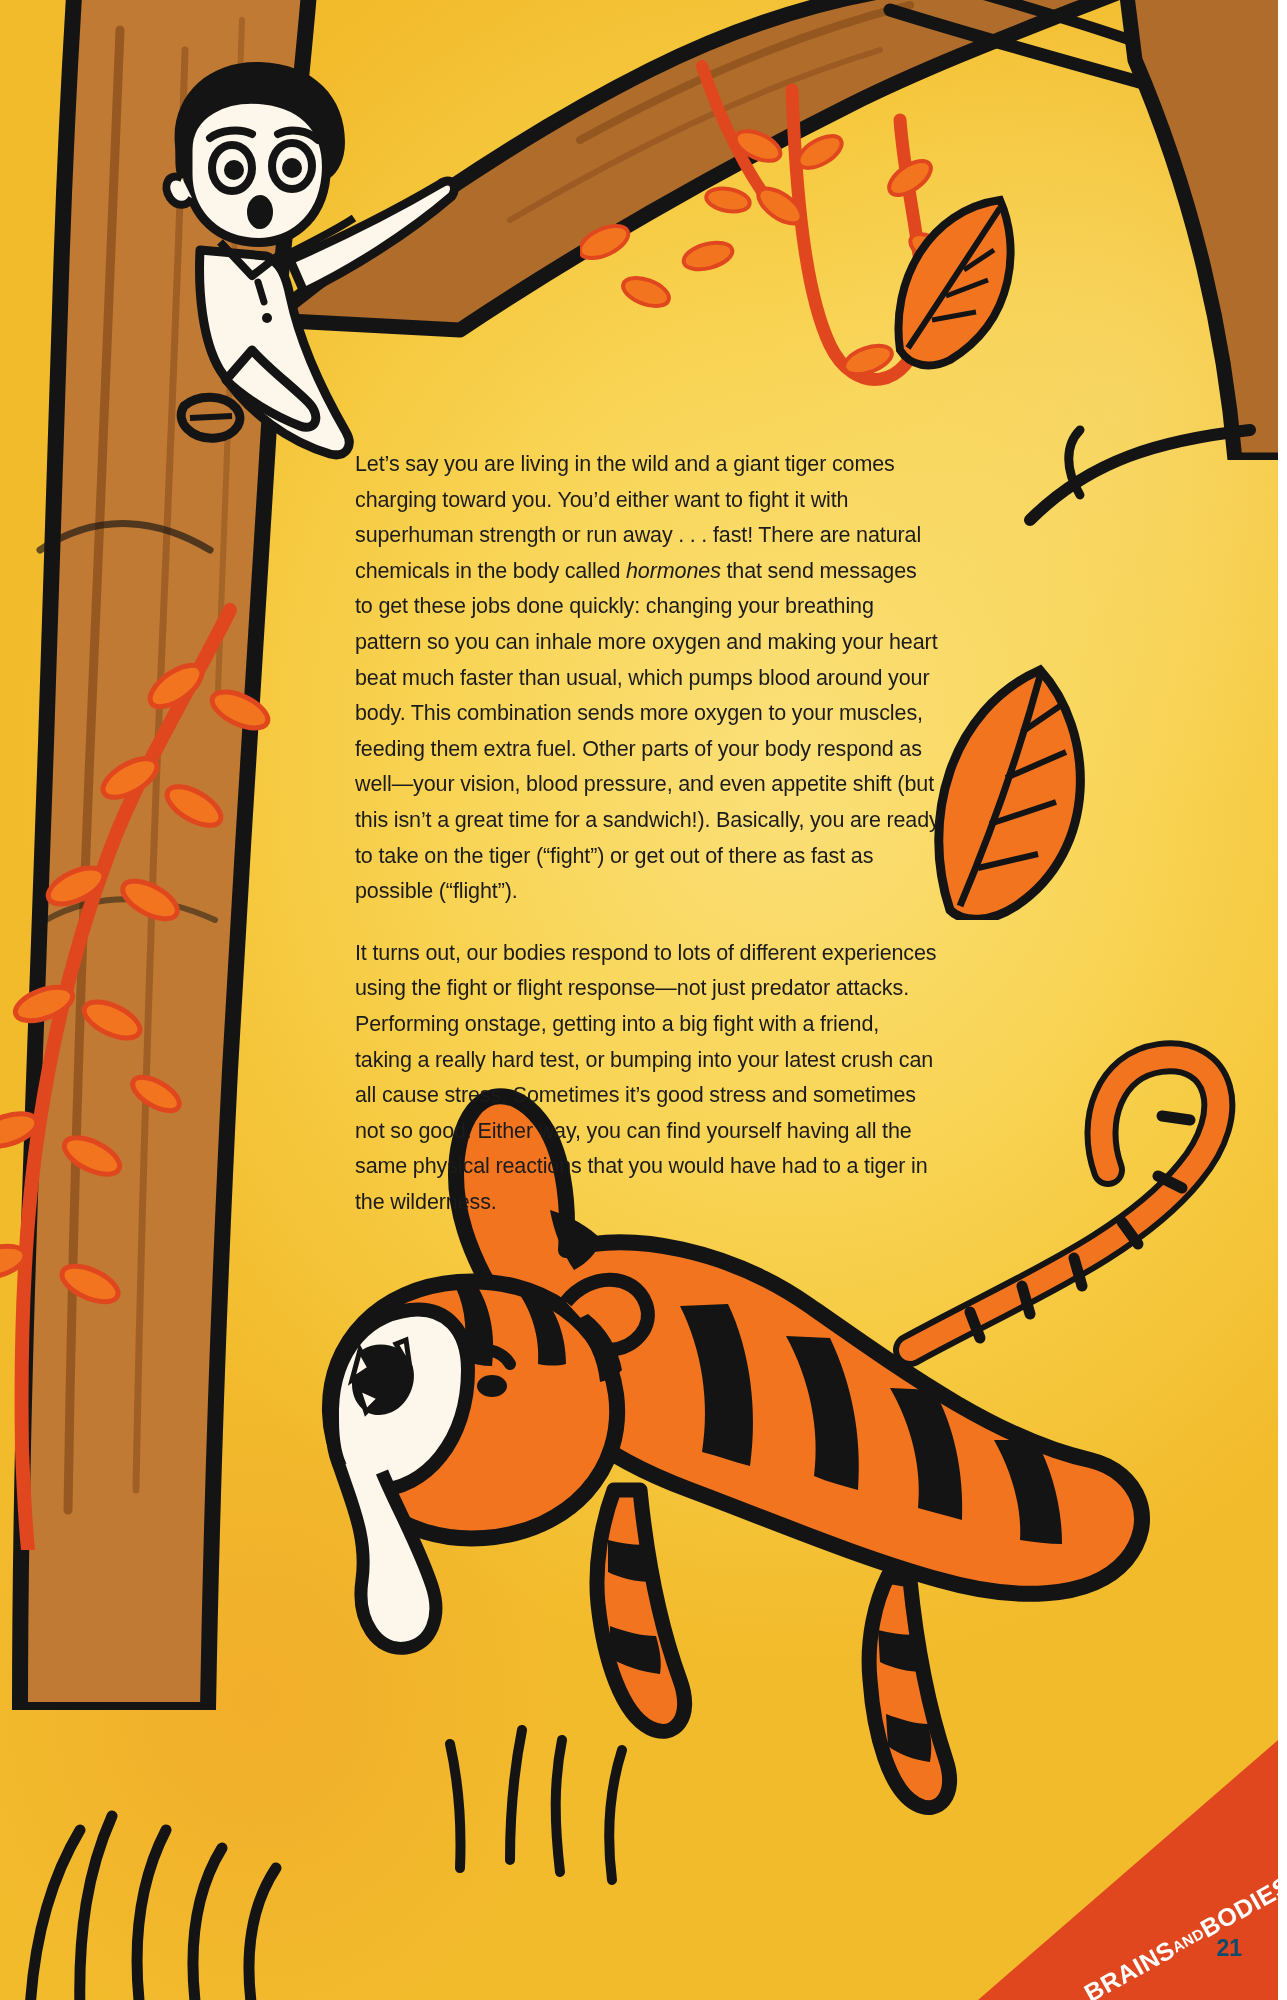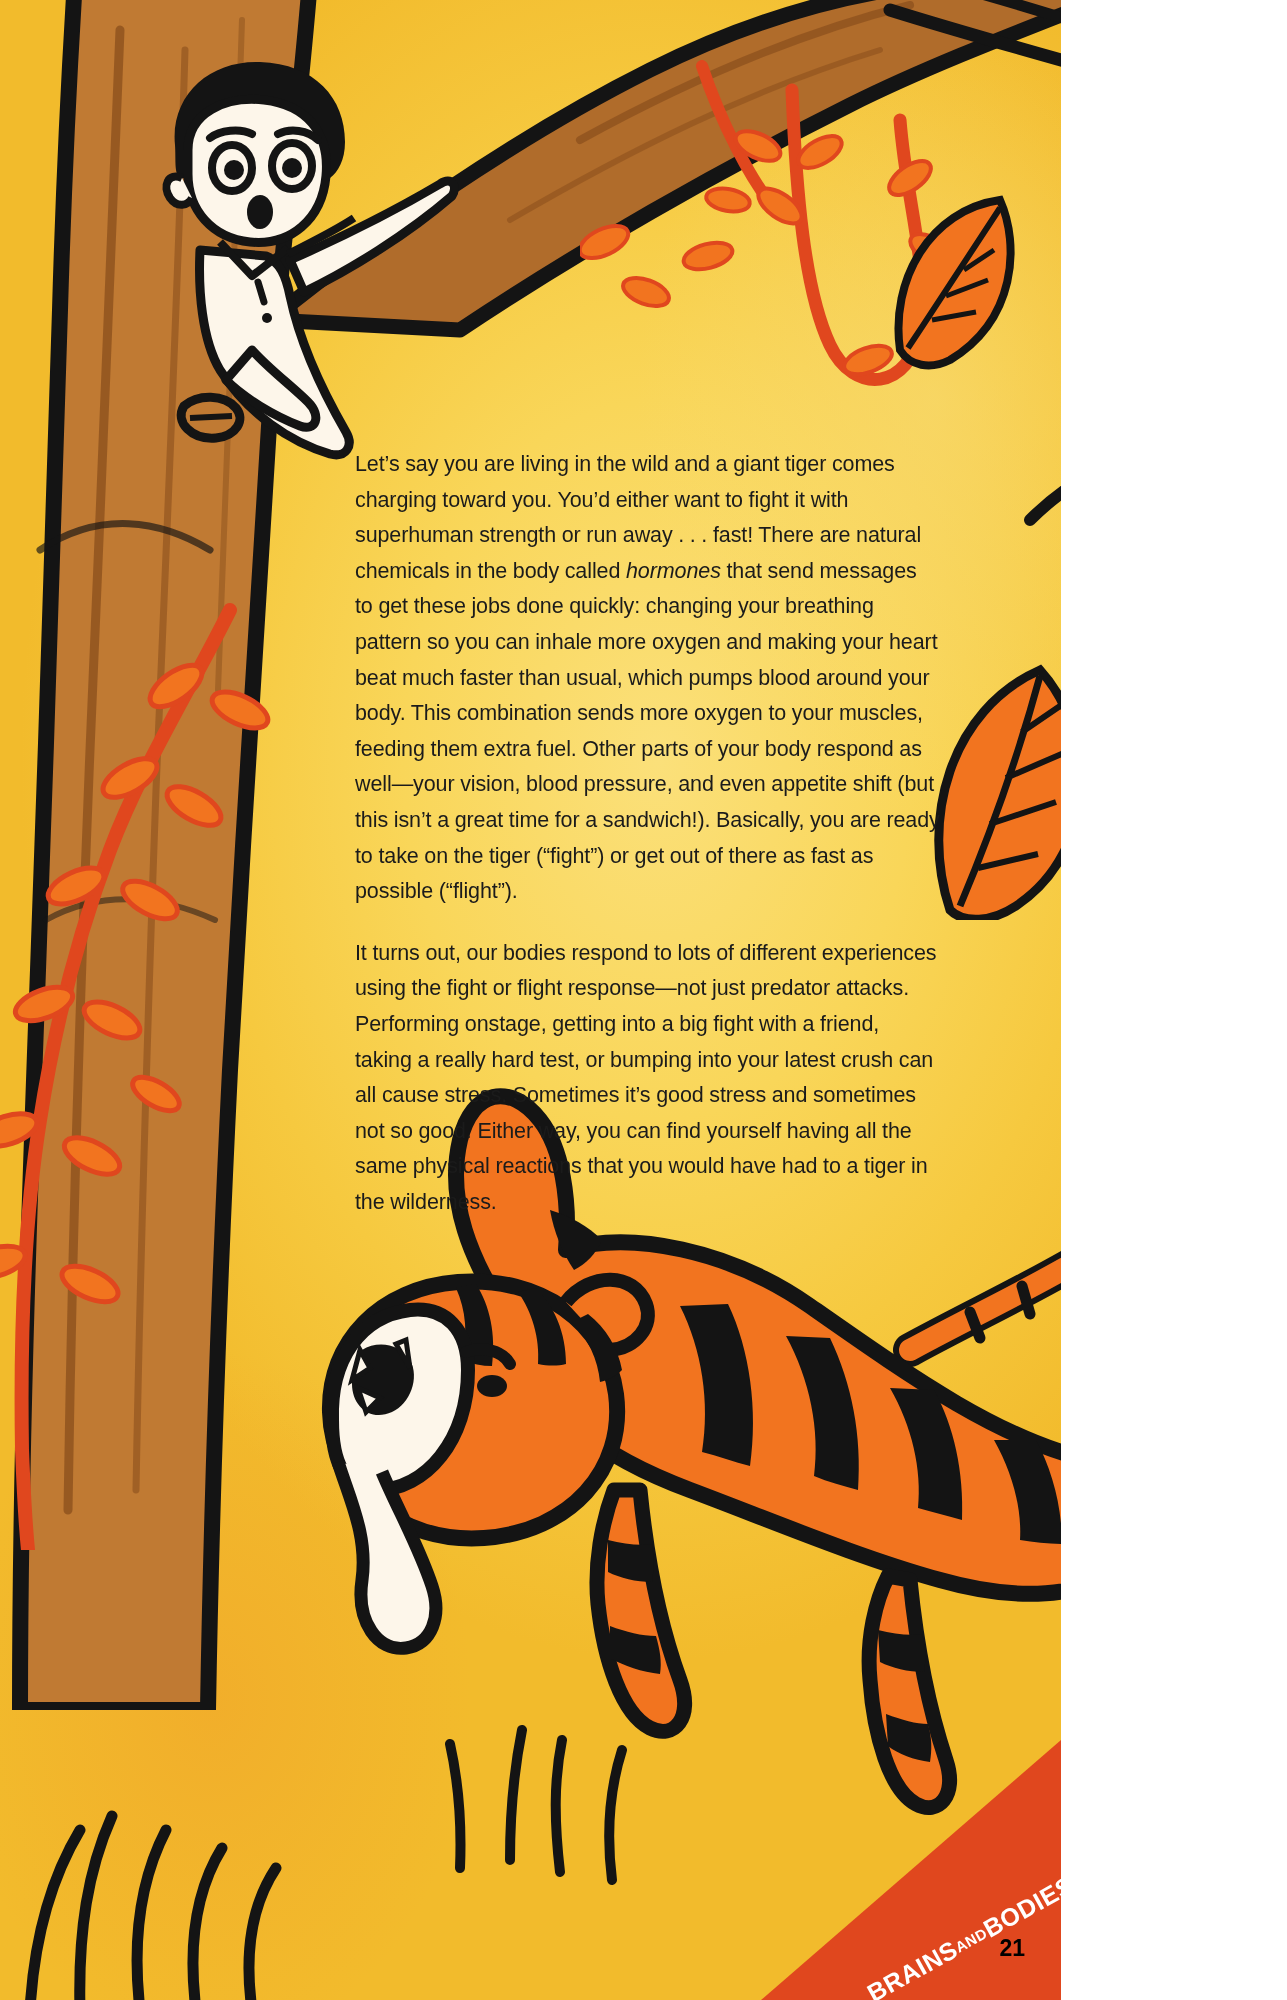--- a/index.html
+++ b/index.html
@@ -5,21 +5,21 @@
   html, body {
     margin: 0;
     padding: 0;
     background: #ffffff;
   }
   body {
     font-family: "Liberation Sans", sans-serif;
   }
   .page {
     position: relative;
-    width: 1061px;
+    width: 1278px;
     height: 2000px;
     overflow: hidden;
     background: #f5c33b;
   }
 
   
   .bg-wash {
     position: absolute;
     inset: 0;
     background:
@@ -87,21 +87,21 @@
     font-family: "Liberation Sans", sans-serif;
   }
   .corner-label .small {
     font-size: 15px;
     vertical-align: 2px;
   }
   .page-number {
     position: absolute;
     right: 36px;
     bottom: 38px;
-    color: #000000;
+    color: #0c4a6e;
     font-weight: bold;
     font-size: 23px;
     font-family: "Liberation Sans", sans-serif;
   }
 
   .art { position: absolute; }
   .art svg { display: block; }
 </style>
 </head>
 <body>

